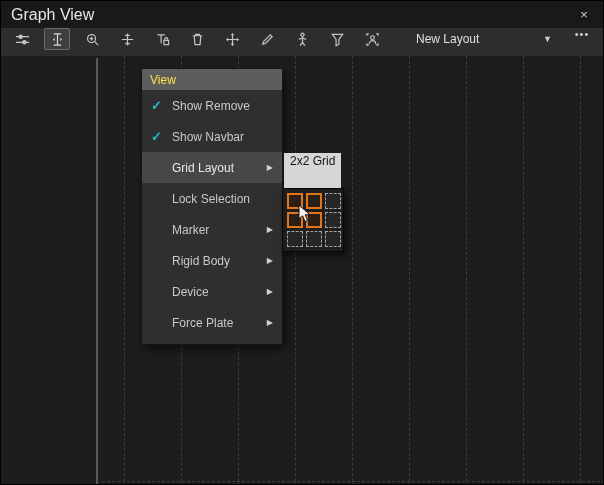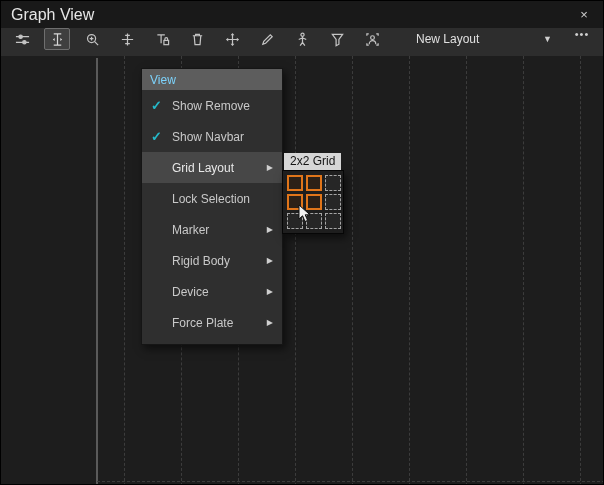--- a/index.html
+++ b/index.html
@@ -48,36 +48,36 @@
   .vline{ position:absolute; top:0; bottom:0; width:0; border-left:1px dashed #3c3c3c; }
   .hline{ position:absolute; height:0; border-top:1px dashed #3c3c3c; }
   
   .menu{
     position:absolute; left:140px; top:67px; width:142px;
     background:#2f2f2f; border:1px solid #151515; padding-bottom:6px;
     box-shadow:3px 4px 8px rgba(0,0,0,.55); z-index:5;
   }
   .mheader{
     height:21px; display:flex; align-items:center; padding-left:8px;
-    background:#5d5d5d; color:#7dd3fc;
+    background:#5d5d5d; color:#fde047;
   }
   .mi{
     height:31px; display:flex; align-items:center; position:relative;
     padding-left:30px; padding-right:9px; color:#c9c9c9;
   }
   .mi.hl{ background:#474747; color:#e8e8e8;text-align:right; }
   .mi .check{
     position:absolute; left:9px; top:8px; color:#25b8c8; font-size:13px; font-weight:bold;
   }
   .mi .arrow{ margin-left:auto; font-size:8px; color:#cfcfcf; }
   
   .submenu{ position:absolute; left:281px; top:152px; z-index:6; }
   .grid-tooltip{
     display:inline-block; background:#d6d6d6; color:#141414;
-    padding:1px 6px 2px 6px; font-size:12px; margin-left:2px;
+    padding:1px 6px 20px 6px; font-size:12px; margin-left:2px;
   }
   .grid-panel{
     background:#1e1e1e; border:1px solid #060606; padding:4px;
     display:grid; grid-template-columns:repeat(3,16px); grid-auto-rows:16px; gap:3px;
     box-shadow:3px 4px 8px rgba(0,0,0,.55); width:62px;
   }
   .cell{ background:#262626; border:1px dashed #a5a5a5; }
   .cell.sel{ border:2px solid #e0751a; background:#2b2017; }
   
   .cursor{ position:absolute; left:297px; top:203px; z-index:9; }

